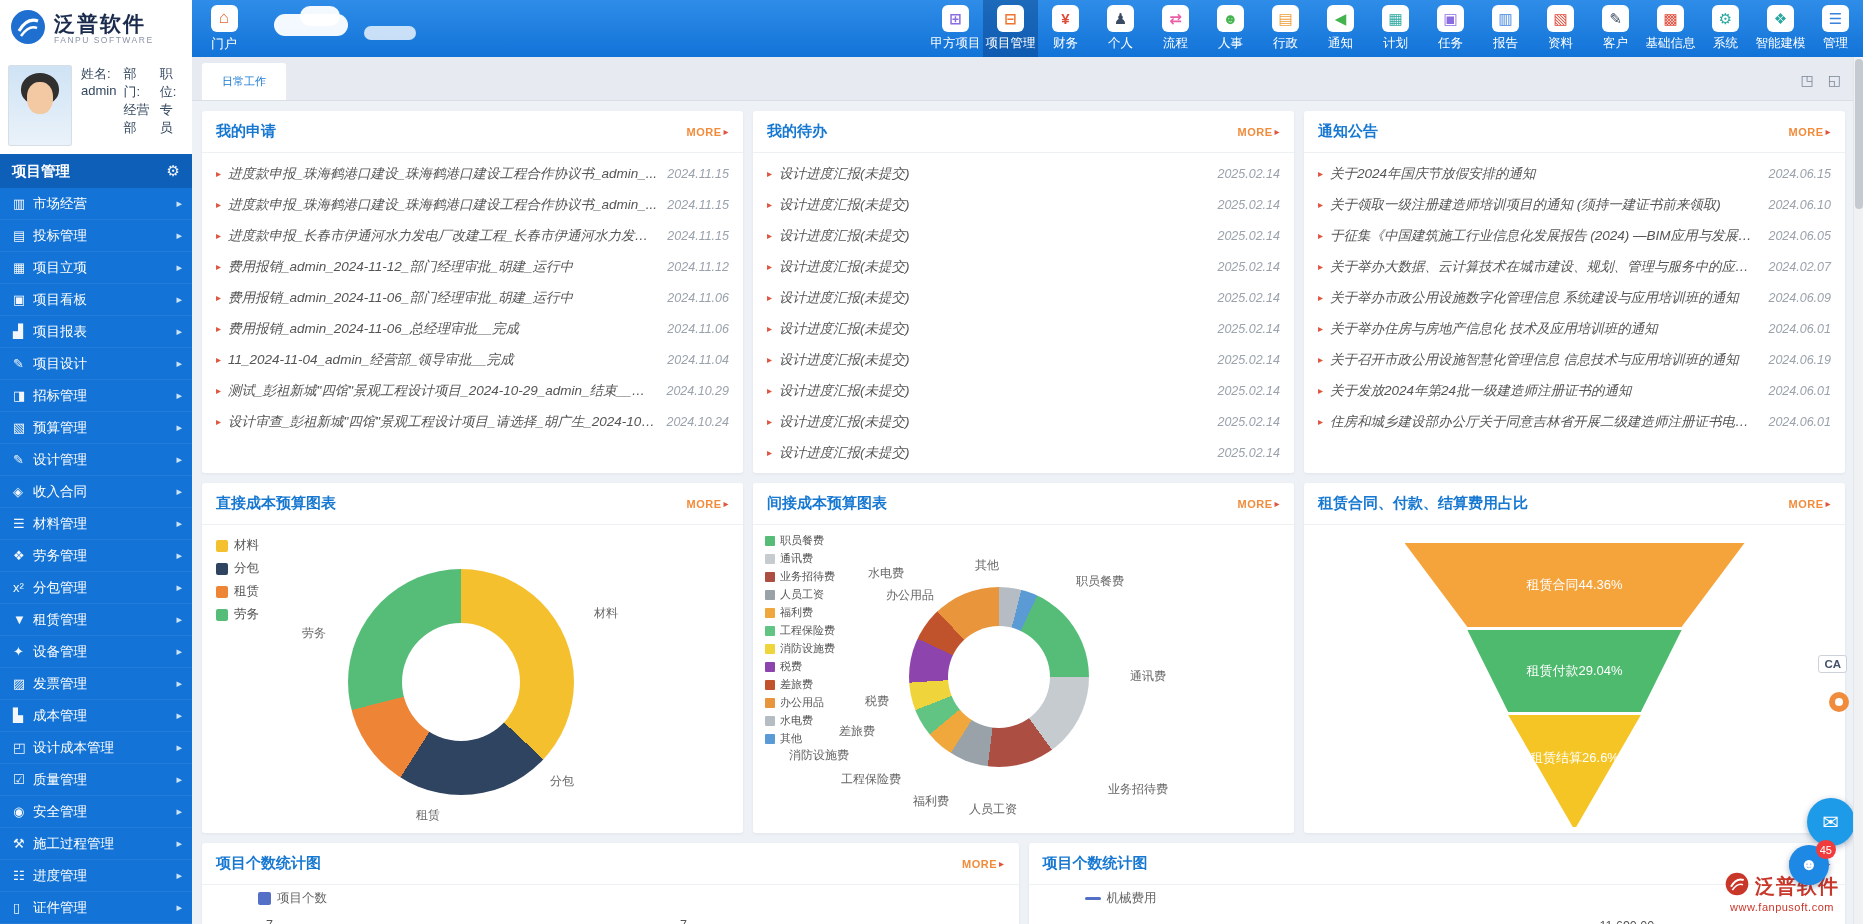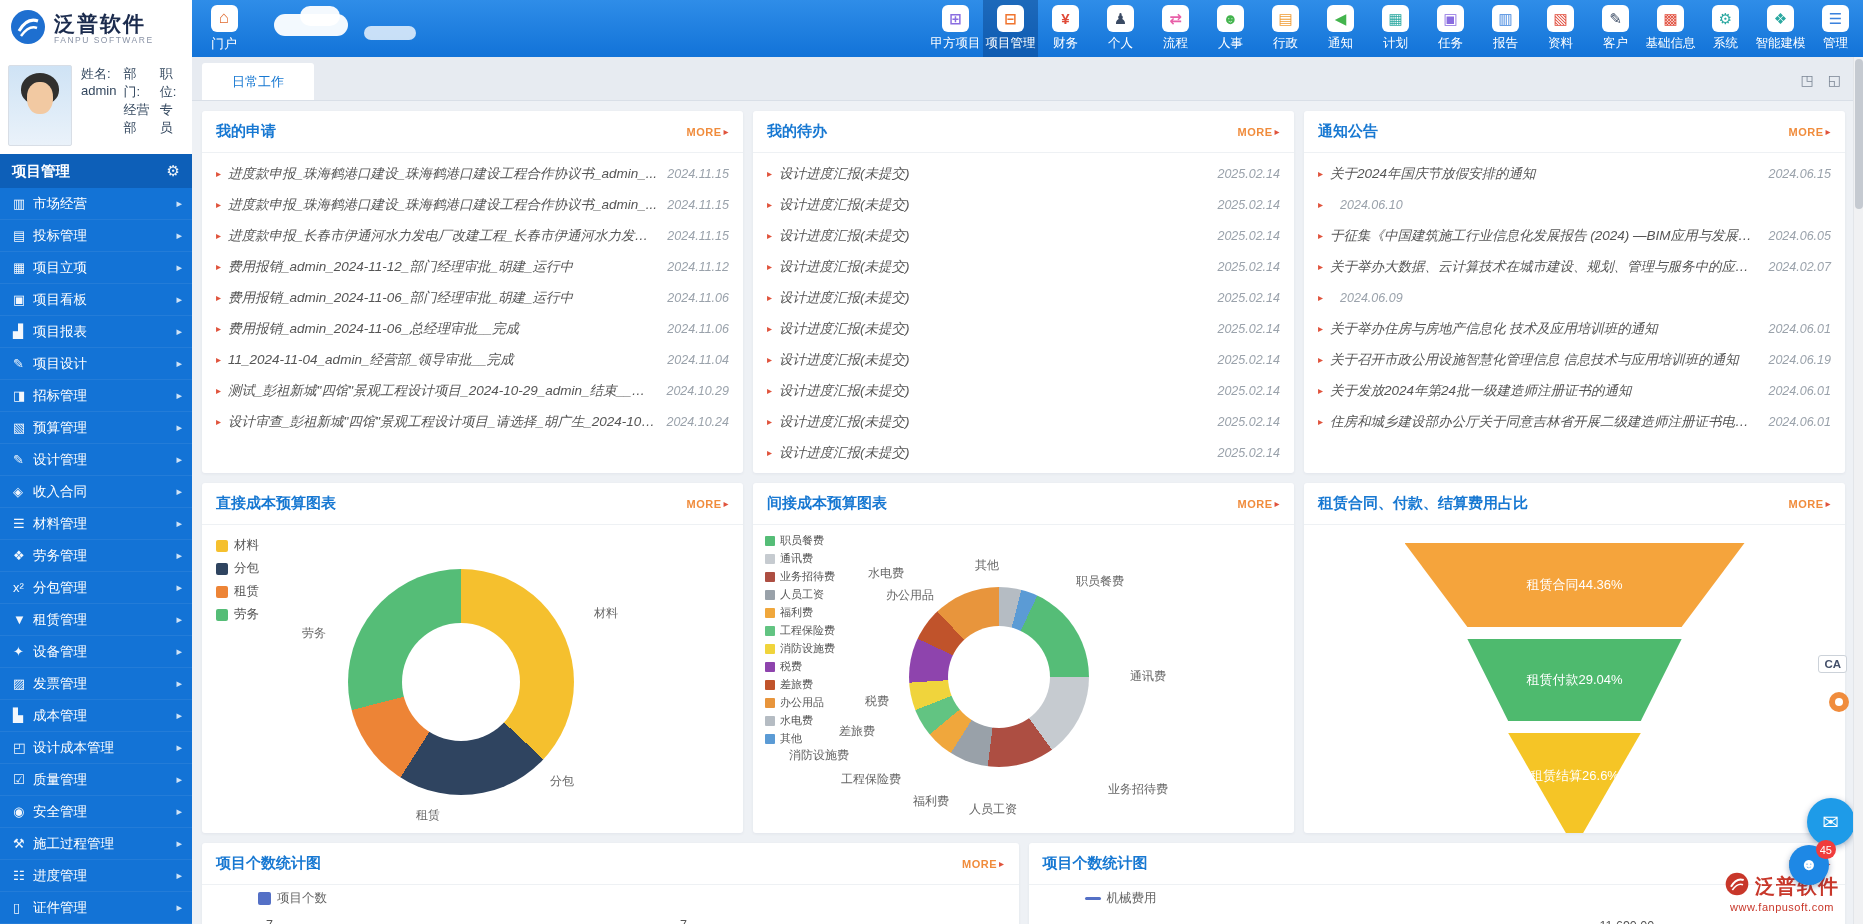--- a/index.html
+++ b/index.html
@@ -38,21 +38,21 @@
 .side-section .gear { font-weight:normal; font-size:15px; cursor:pointer; opacity:.95; }
 .side-menu { flex:1; overflow:hidden; }
 .menu-item { height:32px; display:flex; align-items:center; padding:0 10px 0 13px; color:#fff; font-size:13.5px; cursor:pointer; border-bottom:1px solid rgba(255,255,255,.07); }
 .menu-item::after { content:"▸"; font-size:11px; opacity:.8; }
 .mi-ic { width:20px; flex:0 0 20px; font-size:13px; opacity:.95; }
 .mi-label { flex:1; white-space:nowrap; overflow:hidden; }
 
 
 .main { flex:1; display:flex; flex-direction:column; min-width:0; position:relative; }
 .tabbar { height:44px; flex:0 0 44px; background:#e7ebf1; border-bottom:1px solid #d9dfe7; display:flex; align-items:flex-end; padding:0 22px 0 10px; }
-.tab { height:37px; background:#fff; color:#1778d2; font-size:13px; padding:0 30px; display:flex; align-items:center; border-radius:3px 3px 0 0; cursor:pointer; }
+.tab { height:37px; background:#fff; color:#1778d2; font-size:11px; padding:0 20px; display:flex; align-items:center; border-radius:3px 3px 0 0; cursor:pointer; }
 .tab-icons { margin-left:auto; margin-bottom:12px; display:flex; gap:14px; color:#7a8594; font-size:14px; }
 .tab-icons span { cursor:pointer; }
 .content { flex:1; padding:10px 18px 0 10px; overflow:hidden; }
 .grid3 { display:grid; grid-template-columns:repeat(3,1fr); gap:10px; margin-bottom:10px; }
 .grid2 { display:grid; grid-template-columns:repeat(2,1fr); gap:10px; }
 .panel { background:#fff; border-radius:3px; position:relative; overflow:hidden; box-shadow:0 1px 3px rgba(30,50,80,.06); }
 .grid3.r1 .panel { height:362px; }
 .grid3.r2 .panel { height:350px; }
 .grid2 .panel { height:220px; }
 .panel-head { height:42px; display:flex; align-items:center; justify-content:space-between; padding:0 14px; border-bottom:1px solid #eef1f4; }
@@ -88,21 +88,21 @@
 .d1l2 { left:214px; top:282px; } .d1l3 { left:100px; top:100px; }
 .d2l0 { left:115px; top:40px; } .d2l1 { left:222px; top:32px; }
 .d2l2 { left:323px; top:48px; } .d2l3 { left:377px; top:143px; }
 .d2l4 { left:355px; top:256px; } .d2l5 { left:216px; top:276px; }
 .d2l6 { left:160px; top:268px; } .d2l7 { left:88px; top:246px; }
 .d2l8 { left:36px; top:222px; } .d2l9 { left:112px; top:168px; }
 .d2l10 { left:86px; top:198px; } .d2l11 { left:133px; top:62px; }
 
 
 .funnel { margin:18px auto 0; width:340px; }
-.f-layer { width:340px; display:flex; align-items:center; justify-content:center; color:#fff; font-size:13px; margin-bottom:12px; cursor:pointer; }
+.f-layer { width:340px; display:flex; align-items:center; justify-content:center; color:#fff; font-size:13px; margin-bottom:3px; cursor:pointer; }
 .f1 { height:84px; clip-path:polygon(0 0,100% 0,81.5% 100%,18.5% 100%); }
 .f2 { height:82px; clip-path:polygon(18.5% 0,81.5% 0,69.5% 100%,30.5% 100%); }
 .f3 { height:112px; clip-path:polygon(30.5% 0,69.5% 0,50.5% 100%,49.5% 100%); align-items:flex-start; padding-top:34px; }
 
 
 .chart-sm { position:relative; height:170px; }
 .sm-legend { position:absolute; left:56px; top:5px; display:flex; align-items:center; gap:6px; font-size:12.5px; color:#666; cursor:pointer; }
 .sm-marker { width:13px; height:13px; border-radius:2px; background:#5470c6; }
 .sm-marker.line { width:16px; height:3px; }
 .val { position:absolute; font-size:12.5px; color:#555; } .pc-v1 { left:64px; top:33px; } .pc-v2 { left:478px; top:33px; } .mc-point { left:535px; top:34px;margin-left:36px; }
@@ -447,31 +447,33 @@
               <span class="panel-title">通知公告</span>
               <span class="more">MORE</span>
             </div>
             <div class="list">
 
             <div class="list-row">
                   <span class="row-text">关于2024年国庆节放假安排的通知</span>
                   <span class="row-date">2024.06.15</span>
                 </div>
                 <div class="list-row">
+                  <span class="row-text">关于领取一级注册建造师培训项目的通知 (须持一建证书前来领取)</span>
                   <span class="row-date">2024.06.10</span>
                 </div>
                 <div class="list-row">
                   <span class="row-text">于征集《中国建筑施工行业信息化发展报告 (2024) —BIM应用与发展》材料...</span>
                   <span class="row-date">2024.06.05</span>
                 </div>
                 <div class="list-row">
                   <span class="row-text">关于举办大数据、云计算技术在城市建设、规划、管理与服务中的应用培训班...</span>
                   <span class="row-date">2024.02.07</span>
                 </div>
                 <div class="list-row">
+                  <span class="row-text">关于举办市政公用设施数字化管理信息 系统建设与应用培训班的通知</span>
                   <span class="row-date">2024.06.09</span>
                 </div>
                 <div class="list-row">
                   <span class="row-text">关于举办住房与房地产信息化 技术及应用培训班的通知</span>
                   <span class="row-date">2024.06.01</span>
                 </div>
                 <div class="list-row">
                   <span class="row-text">关于召开市政公用设施智慧化管理信息 信息技术与应用培训班的通知</span>
                   <span class="row-date">2024.06.19</span>
                 </div>

